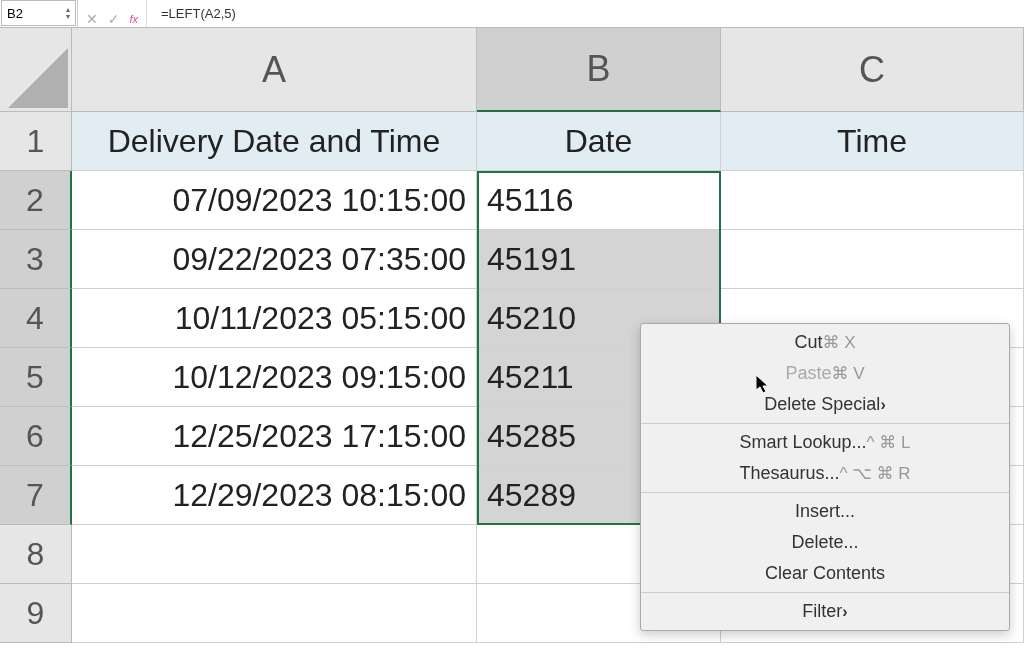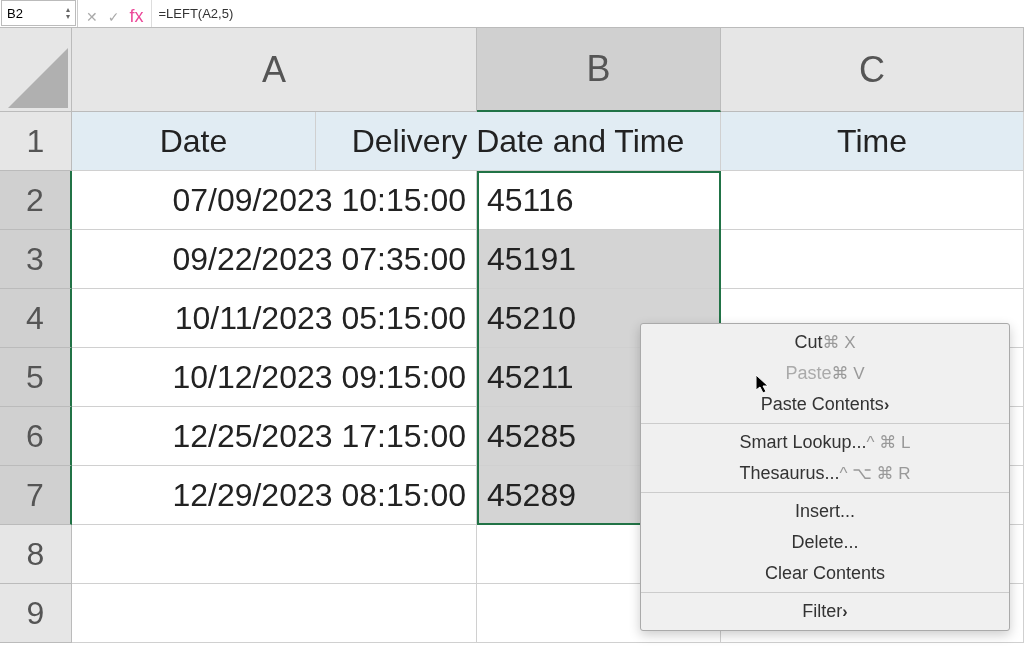--- a/index.html
+++ b/index.html
@@ -56,27 +56,28 @@
       align-items: center;
       padding: 0 8px;
       gap: 10px;
     }
     .formula-btn {
       color: #aaa;
       font-size: 14px;
       cursor: pointer;
     }
     .formula-fx {
+      font-style: italic;
       color: #ec4899;
-      font-size: 18px;
+      font-size: 11px;
       cursor: pointer;
     }
     .formula-input {
       flex: 1;
-      padding: 0 6px;
+      padding: 0 14px;
       font-size: 13px;
       color: #333;
       border-left: 1px solid #ddd;
       height: 100%;
       display: flex;
       align-items: center;
     }
     
     
     .grid-container {
@@ -321,22 +322,22 @@
     <div class="row-header active">5</div>
     <div class="row-header active">6</div>
     <div class="row-header active">7</div>
     <div class="row-header">8</div>
     <div class="row-header">9</div>
   </div>
 
   <div class="cells">
 
     <div class="row">
+      <div class="cell col-a header-row">Delivery Date and Time</div>
       <div class="cell col-b header-row">Date</div>
-      <div class="cell col-a header-row">Delivery Date and Time</div>
       <div class="cell col-c header-row">Time</div>
     </div>
 
     <div class="row">
       <div class="cell col-a">07/09/2023 10:15:00</div>
       <div class="cell col-b selected-first">45116</div>
       <div class="cell col-c"></div>
     </div>
 
     <div class="row">
@@ -388,21 +389,21 @@
 <div class="context-menu">
   <div class="menu-item">
     <span>Cut</span>
     <span class="menu-shortcut">⌘ X</span>
   </div>
   <div class="menu-item disabled">
     <span>Paste</span>
     <span class="menu-shortcut">⌘ V</span>
   </div>
   <div class="menu-item">
-    <span>Paste Contents</span>
+    <span>Delete Special</span>
     <span class="menu-chevron">›</span>
   </div>
   <div class="menu-divider"></div>
   <div class="menu-item">
     <span>Smart Lookup...</span>
     <span class="menu-shortcut">^ ⌘ L</span>
   </div>
   <div class="menu-item">
     <span>Thesaurus...</span>
     <span class="menu-shortcut">^ ⌥ ⌘ R</span>

